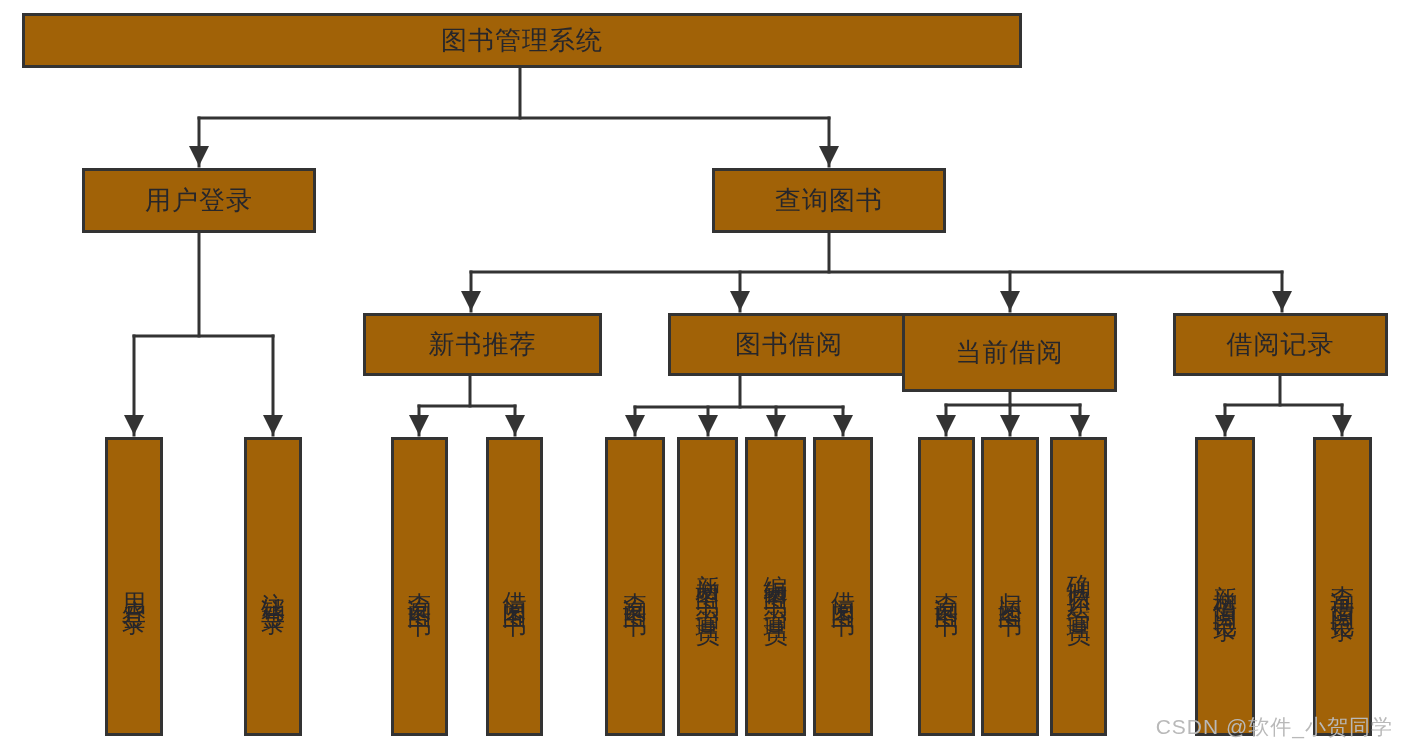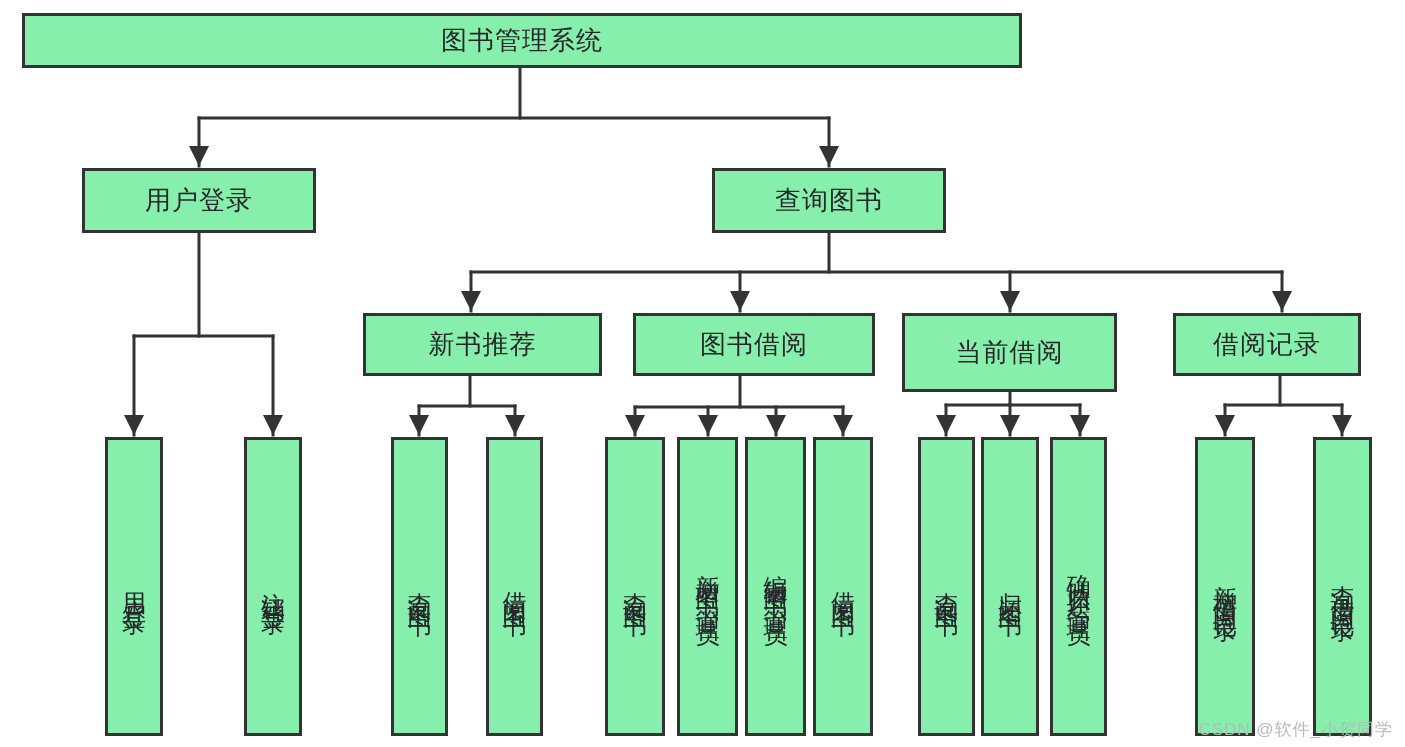--- a/index.html
+++ b/index.html
@@ -11,21 +11,21 @@
     overflow:hidden;
   }
   .connectors{
     position:absolute;left:0;top:0;width:1405px;height:747px;
     pointer-events:none;
   }
   .box{
     position:absolute;
     box-sizing:border-box;
     border:3px solid #333333;
-    background:#86efac;
+    background:#a16207;
     display:flex;
     align-items:center;
     justify-content:center;
     color:#26262b;
   }
   .h-label{
     font-size:26px;
     letter-spacing:1px;
     white-space:nowrap;
     color:#26262b;
@@ -40,21 +40,21 @@
     font-size:24px;
     letter-spacing:7px;
     line-height:1;
     color:#26262b;
     white-space:nowrap;
   }
   .watermark{
     position:absolute;
     right:12px;
     bottom:6px;
-    font-size:17px;
+    font-size:21px;
     color:#b9b9b9;
     letter-spacing:1px;
     white-space:nowrap;
   }
 </style>
 </head>
 <body>
 
 <div class="stage">
 
@@ -115,27 +115,27 @@
   <div class="box" style="left:82px;top:168px;width:234px;height:65px">
     <span class="h-label">用户登录</span>
   </div>
   <div class="box" style="left:712px;top:168px;width:234px;height:65px">
     <span class="h-label">查询图书</span>
   </div>
 
   <div class="box" style="left:363px;top:313px;width:239px;height:63px">
     <span class="h-label">新书推荐</span>
   </div>
-  <div class="box" style="left:633px;top:313px;width:242px;height:63px">
+  <div class="box" style="left:668px;top:313px;width:242px;height:63px">
     <span class="h-label">图书借阅</span>
   </div>
   <div class="box" style="left:902px;top:313px;width:215px;height:79px">
     <span class="h-label">当前借阅</span>
   </div>
-  <div class="box" style="left:1173px;top:313px;width:188px;height:63px">
+  <div class="box" style="left:1173px;top:313px;width:215px;height:63px">
     <span class="h-label">借阅记录</span>
   </div>
 
   <div class="box leaf" style="left:105px;width:58px">
     <span class="v-label">用户登录</span>
   </div>
   <div class="box leaf" style="left:244px;width:58px">
     <span class="v-label">注销登录</span>
   </div>
 

